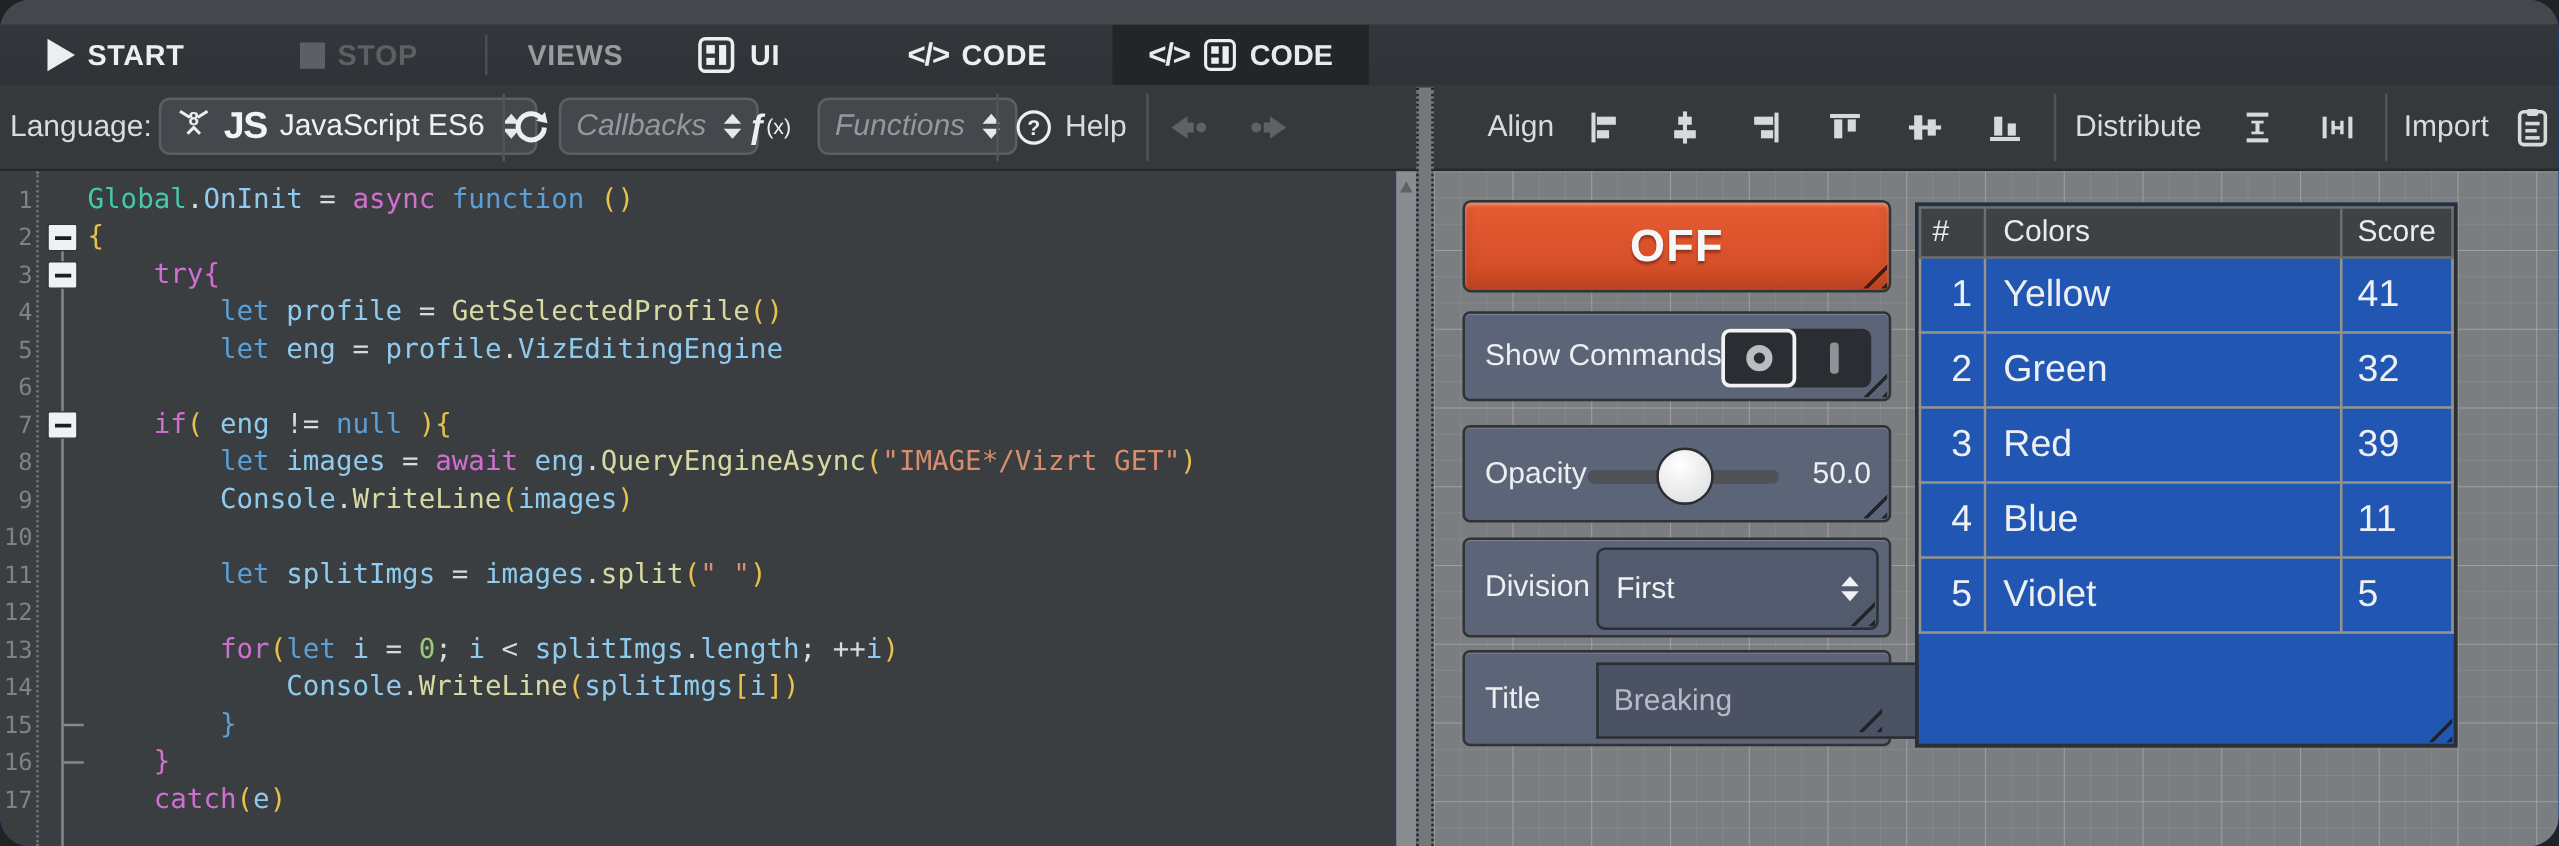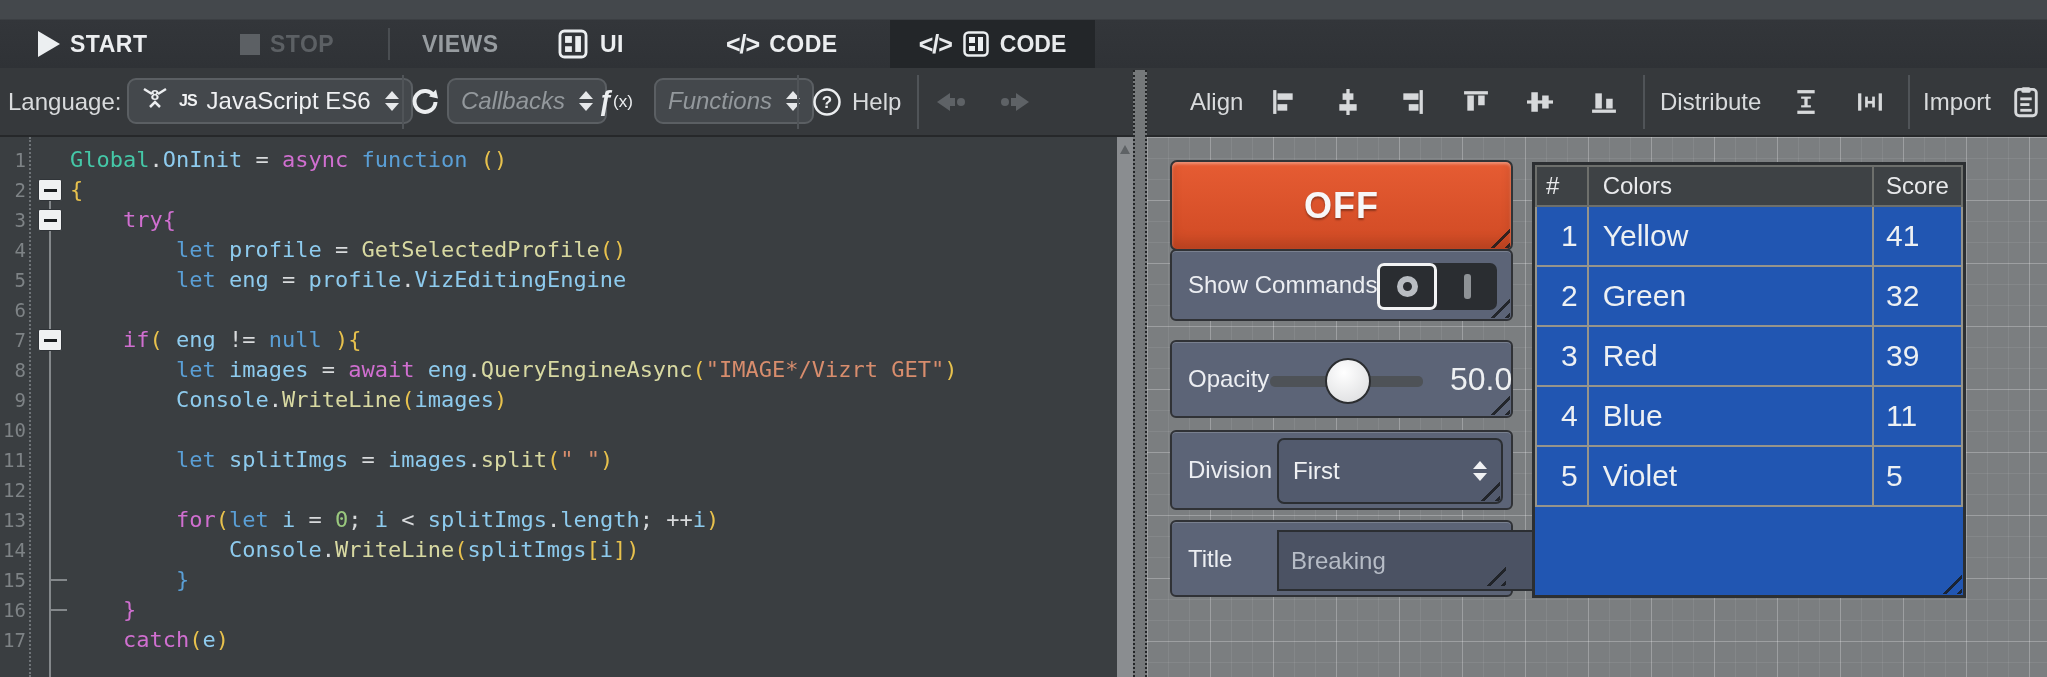--- a/index.html
+++ b/index.html
@@ -1,20 +1,20 @@
 <!DOCTYPE html>
 <html><head>
 <meta charset="utf-8">
 <style>
   * { margin:0; padding:0; box-sizing:border-box; }
   html,body { background:#222; }
   #app {
     position:relative; width:2047px; height:677px; overflow:hidden;
     background:#1d4ed8; font-family:"Liberation Sans", sans-serif;
-    color:#e8eaec; user-select:none;
+    color:#e8eaec; user-select:none;border-radius:24px;
   }
   
   .tb1 { position:absolute; left:0; top:0; width:2047px; height:68px;
     background:linear-gradient(180deg,#44484c 0,#44484c 19px,#33363a 20px,#2f3236 100%); }
   .tb1-item { position:absolute; top:20px; height:48px; display:flex; align-items:center; gap:10px;
     font-weight:bold; font-size:23px; letter-spacing:.5px; color:#eceef0; cursor:pointer; }
   .play-tri { width:0; height:0; border-top:13px solid transparent; border-bottom:13px solid transparent; border-left:22px solid #eceff1; }
   .stop-sq { width:20px; height:21px; background:#5c6064; }
   .dim { color:#5c6064; }
   .semi { color:#979ca0;justify-content:flex-end; }
@@ -27,21 +27,21 @@
   .tb2 { position:absolute; left:0; top:68px; width:2047px; height:69px; background:#36393c; border-bottom:2px solid #26282a; }
   .tb2-item { position:absolute; top:0; height:67px; display:flex; align-items:center; font-size:24px; color:#d9dbdd; }
   .dd { background:#44484c; border:2px solid #5b5f63; border-radius:9px; height:46px; top:10px;
     display:flex; align-items:center; padding:0 12px; gap:10px; cursor:pointer; }
   .dd .val { color:#f0f1f3; font-size:24px; white-space:nowrap; }
   .dd .ph { color:#93989c; font-size:24px; font-style:italic; }
   .spinner { display:flex; flex-direction:column; gap:4px; margin-left:4px; }
   .tri-up { width:0; height:0; border-left:7px solid transparent; border-right:7px solid transparent; border-bottom:8px solid #e6e8ea; }
   .tri-dn { width:0; height:0; border-left:7px solid transparent; border-right:7px solid transparent; border-top:8px solid #e6e8ea; }
   .vsep2 { position:absolute; top:7px; width:2px; height:54px; background:#505458; }
-  .js-badge { font-weight:bold; font-size:16px; color:#f2f3f4; letter-spacing:-1px; }
+  .js-badge { font-weight:bold; font-size:30px; color:#f2f3f4; letter-spacing:-1px; }
   .fx { font-size:27px; color:#eceef0; font-style:italic; font-weight:bold; }
   .fx small { font-size:17px; font-style:normal; font-weight:normal; }
   .icon-btn { cursor:pointer; display:flex; align-items:center; gap:10px; }
   
   .editor { position:absolute; left:0; top:137px; width:1117px; height:540px; background:#3a3e41; overflow:hidden;
     font-family:"DejaVu Sans Mono", monospace; }
   .gutter { position:absolute; left:0; top:8px; width:26px; text-align:right; color:#7e8386; font-size:19px; }
   .gutter div { height:30px; line-height:30px; }
   .gutter-dots { position:absolute; left:29px; top:0; height:540px; border-left:2px dotted #6e7377; }
   .code-area { position:absolute; left:70px; top:8px; font-size:22px; line-height:30px; white-space:pre; }
@@ -66,35 +66,35 @@
       linear-gradient(90deg, rgba(255,255,255,.20) 1px, transparent 1px),
       linear-gradient(rgba(255,255,255,.07) 1px, transparent 1px),
       linear-gradient(90deg, rgba(255,255,255,.07) 1px, transparent 1px);
     background-size:63px 63px,63px 63px,21px 21px,21px 21px; }
   .widget { position:absolute; left:23px; width:343px; background:#5c6477; border:2px solid #303236; border-radius:6px;
     box-shadow:inset 0 1px 0 rgba(255,255,255,.18); }
   .widget .wlabel { position:absolute; left:16px; top:50%; transform:translateY(-50%); font-size:24px; color:#eceef2; }
   .grip { position:absolute; right:1px; bottom:1px; width:24px; height:24px;
     clip-path:polygon(100% 0,100% 100%,0 100%);
     background:repeating-linear-gradient(135deg, rgba(25,27,30,.85) 0 3px, transparent 3px 10px); cursor:nwse-resize; }
-  .off-btn { top:23px; height:91px; background:linear-gradient(180deg,#e65c33,#d04a24); border:2px solid #313437; border-radius:7px;
+  .off-btn { top:23px; height:74px; background:linear-gradient(180deg,#e65c33,#d04a24); border:2px solid #313437; border-radius:7px;
     box-shadow:inset 0 2px 3px rgba(255,255,255,.35), inset 0 -8px 12px rgba(0,0,0,.12);
     display:flex; align-items:center; justify-content:center; cursor:pointer; }
   .off-btn span { font-size:36px; font-weight:bold; color:#f7f7f8; text-shadow:0 2px 2px rgba(0,0,0,.35); letter-spacing:1px; }
   .sc-widget { top:112px; height:72px; }
   .toggle { position:absolute; right:14px; top:12px; width:120px; height:47px; background:#2a2d31; border-radius:7px; display:flex; cursor:pointer; }
   .tg-cell { width:60px; height:47px; display:flex; align-items:center; justify-content:center; }
   .tg-on { border:3px solid #f2f3f4; border-radius:7px; }
   .tg-ring { width:21px; height:21px; border:6px solid #b9bdc2; border-radius:50%; }
   .tg-bar { width:7px; height:25px; background:#8e9296; border-radius:3px; }
   .op-widget { top:203px; height:78px; }
   .slider-track { position:absolute; left:98px; top:34px; width:153px; height:11px; background:#4e5257; border-radius:5px; cursor:pointer; }
   .slider-thumb { position:absolute; left:153px; top:16px; width:46px; height:46px; border-radius:50%;
     background:radial-gradient(circle at 40% 30%, #ffffff, #d9dadc); border:2px solid #2b2d30; cursor:grab; }
-  .op-value { position:absolute; left:278px; top:50%; transform:translateY(-50%); font-size:32px; color:#eef0f2; }
+  .op-value { position:absolute; left:278px; top:50%; transform:translateY(-50%); font-size:24px; color:#eef0f2; }
   .div-widget { top:293px; height:80px; }
   .div-select { position:absolute; left:105px; top:6px; width:226px; height:66px; background:#525a6d; border:2px solid #2b2e32; border-radius:7px;
     display:flex; align-items:center; padding:0 14px; cursor:pointer; }
   .div-select .val { flex:1; font-size:24px; color:#f0f1f3; }
   .div-select .tri-up { border-bottom-color:#f0f1f3; } .div-select .tri-dn { border-top-color:#f0f1f3; }
   .title-widget { top:383px; height:77px; }
   .title-input { position:absolute; left:75px; top:8px; width:260px; height:61px; background:#4b5263; border:2px solid #2b2e32;
     color:#b6bcc6; font-size:24px; padding:0 12px; font-family:"Liberation Sans",sans-serif; outline:none;margin-left:30px; }
   
   .dtable { position:absolute; left:385px; top:25px; width:434px; height:436px; background:#2156b2; border:3px solid #2c2f32; }

